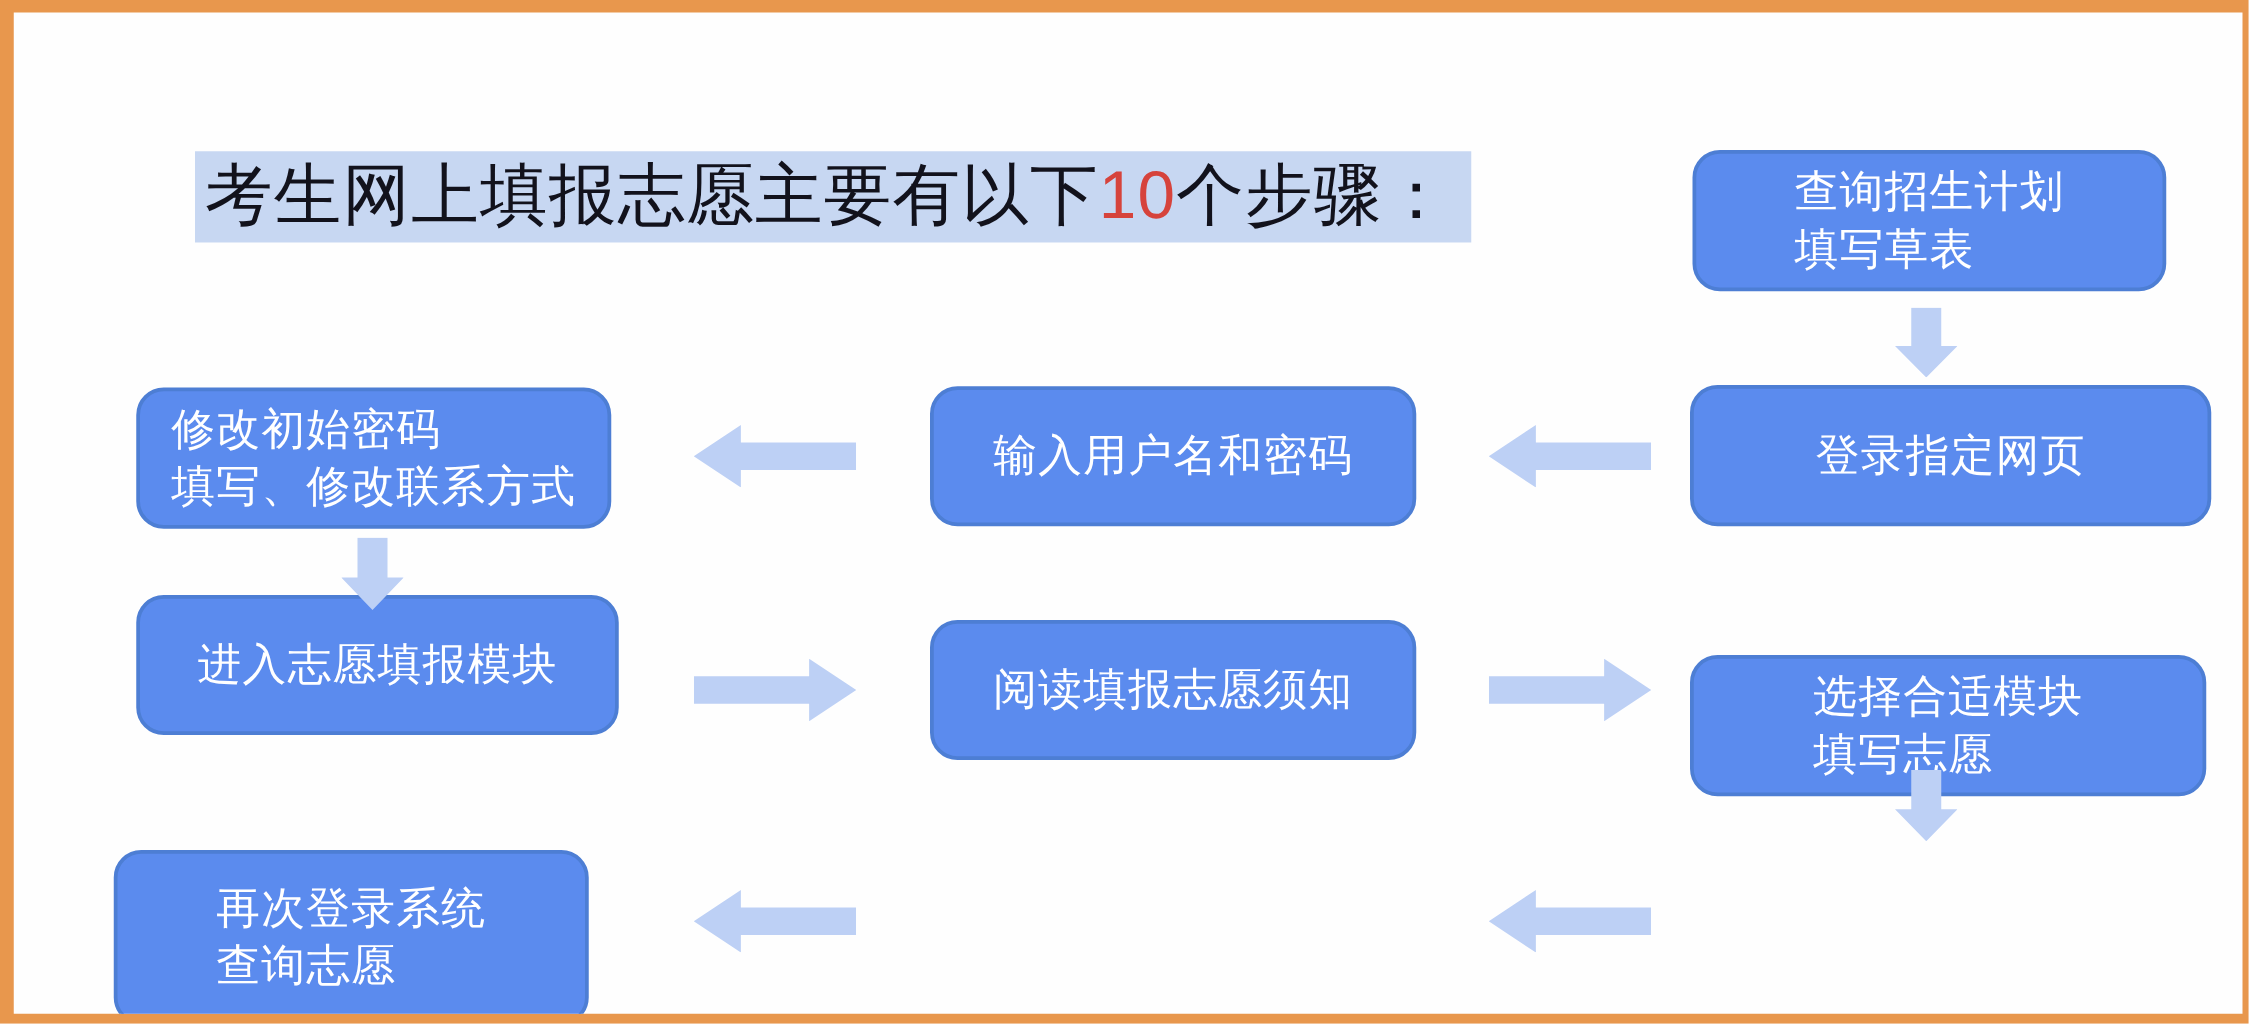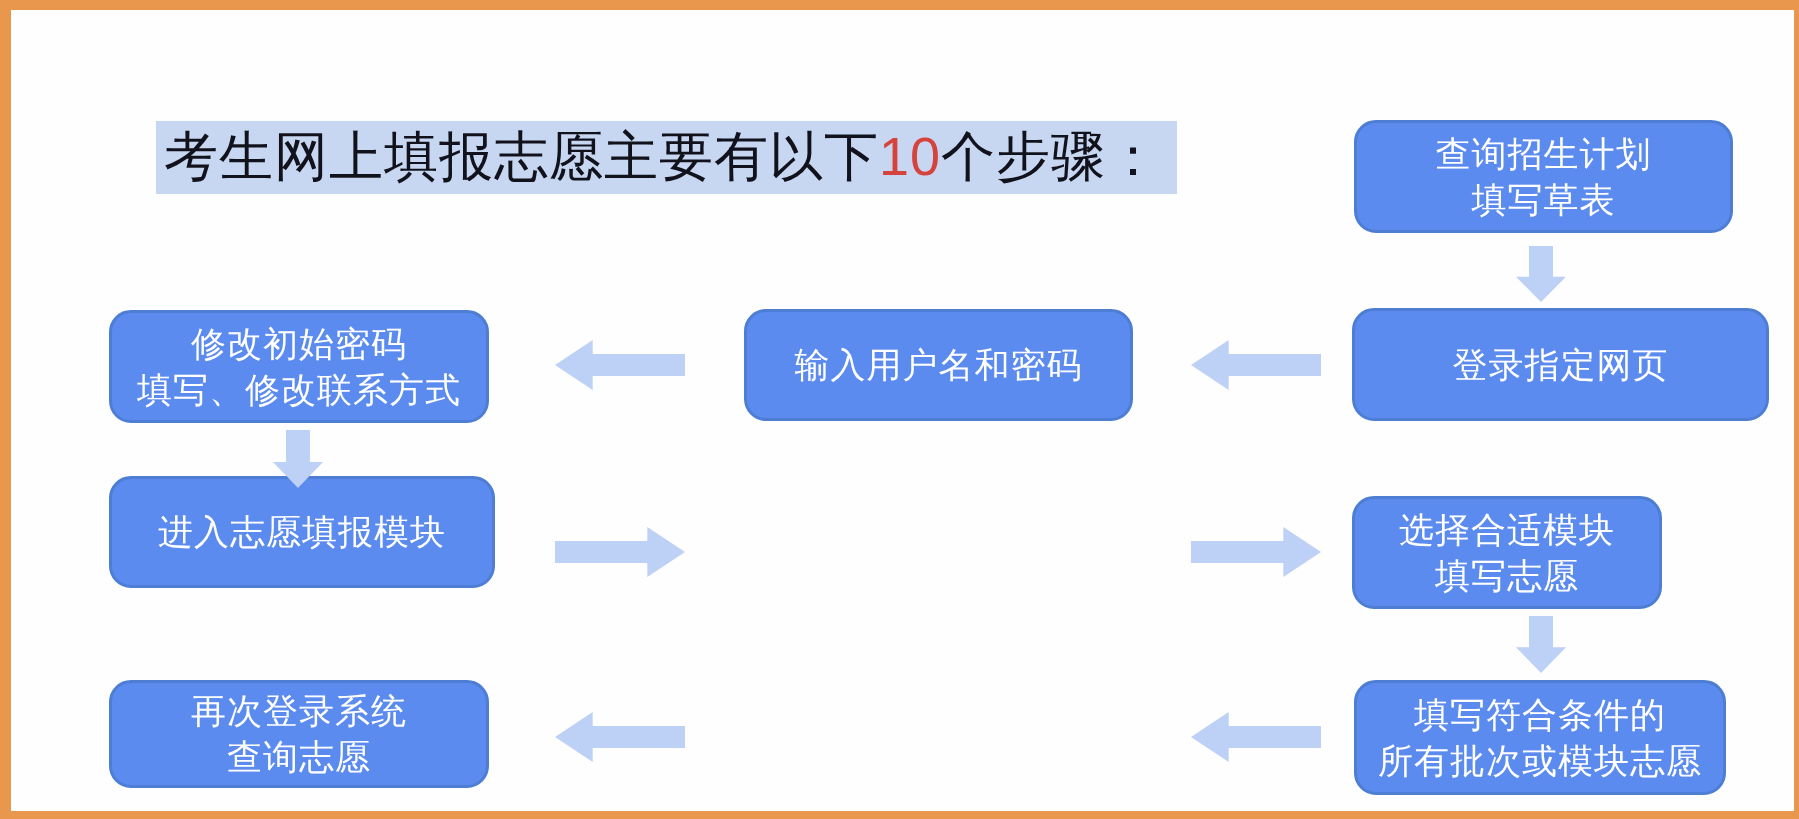--- a/index.html
+++ b/index.html
@@ -43,21 +43,20 @@
     position:absolute;
     background:var(--box-fill);
     border:3px solid var(--box-border);
     border-radius:22px;
     color:var(--box-text);
     font-size:35px;
     line-height:46px;
     display:flex;
     align-items:center;
     justify-content:center;
-    text-align:center;
     white-space:pre-line;
     letter-spacing:1px;
   }
   .arrow{
     position:absolute;
     background:var(--arrow);
   }
   .arrow.left{
     clip-path:polygon(0 50%, 29% 0, 29% 28%, 100% 28%, 100% 72%, 29% 72%, 29% 100%);
   }
@@ -67,24 +66,24 @@
   .arrow.down{
     clip-path:polygon(50% 100%, 0 55%, 26% 55%, 26% 0, 74% 0, 74% 55%, 100% 55%);
   }
   
   .pos-s1{left:1343px;top:110px;width:379px;height:113px;}
   .pos-s2{left:1341px;top:298px;width:417px;height:113px;}
   .pos-s3{left:733px; top:299px;width:389px;height:112px;}
   .pos-s4{left:98px;  top:300px;width:380px;height:113px;}
   .pos-s5{left:98px;  top:466px;width:386px;height:112px;}
   .pos-s6{left:733px; top:486px;width:389px;height:112px;}
-  .pos-s7{left:1341px;top:486px;width:310px;height:113px;}
+  .pos-s7{left:1341px;top:514px;width:413px;height:113px;}
   .pos-s8{left:1343px;top:670px;width:372px;height:115px;}
   .pos-s9{left:733px; top:672px;width:389px;height:113px;}
-  .pos-s10{left:98px; top:670px;width:380px;height:108px;}
+  .pos-s10{left:80px; top:670px;width:380px;height:140px;}
   
   .pos-a1{left:1505px;top:236px;width:50px;height:56px;}
   .pos-a2{left:1180px;top:330px;width:130px;height:50px;}
   .pos-a3{left:544px; top:330px;width:130px;height:50px;}
   .pos-a4{left:262px; top:420px;width:50px;height:58px;}
   .pos-a5{left:544px; top:517px;width:130px;height:50px;}
   .pos-a6{left:1180px;top:517px;width:130px;height:50px;}
   .pos-a7{left:1505px;top:606px;width:50px;height:57px;}
   .pos-a8{left:1180px;top:702px;width:130px;height:50px;}
   .pos-a9{left:544px; top:702px;width:130px;height:50px;}
@@ -98,24 +97,23 @@
     <span>考生网上填报志愿主要有以下</span><span class="num">10</span><span>个步骤：</span>
   </div>
 
   <div class="box pos-s1">查询招生计划
 填写草表</div>
   <div class="box pos-s2">登录指定网页</div>
   <div class="box pos-s4">修改初始密码
 填写、修改联系方式</div>
   <div class="box pos-s3">输入用户名和密码</div>
   <div class="box pos-s5">进入志愿填报模块</div>
+  <div class="box pos-s6">阅读填报志愿须知</div>
   <div class="box pos-s7">选择合适模块
 填写志愿</div>
-  <div class="box pos-s8">填写符合条件的
-所有批次或模块志愿</div>
   <div class="box pos-s10">再次登录系统
 查询志愿</div>
 
   <div class="arrow down  pos-a1"></div>
   <div class="arrow left  pos-a2"></div>
   <div class="arrow left  pos-a3"></div>
   <div class="arrow down  pos-a4"></div>
   <div class="arrow right pos-a5"></div>
   <div class="arrow right pos-a6"></div>
   <div class="arrow down  pos-a7"></div>

